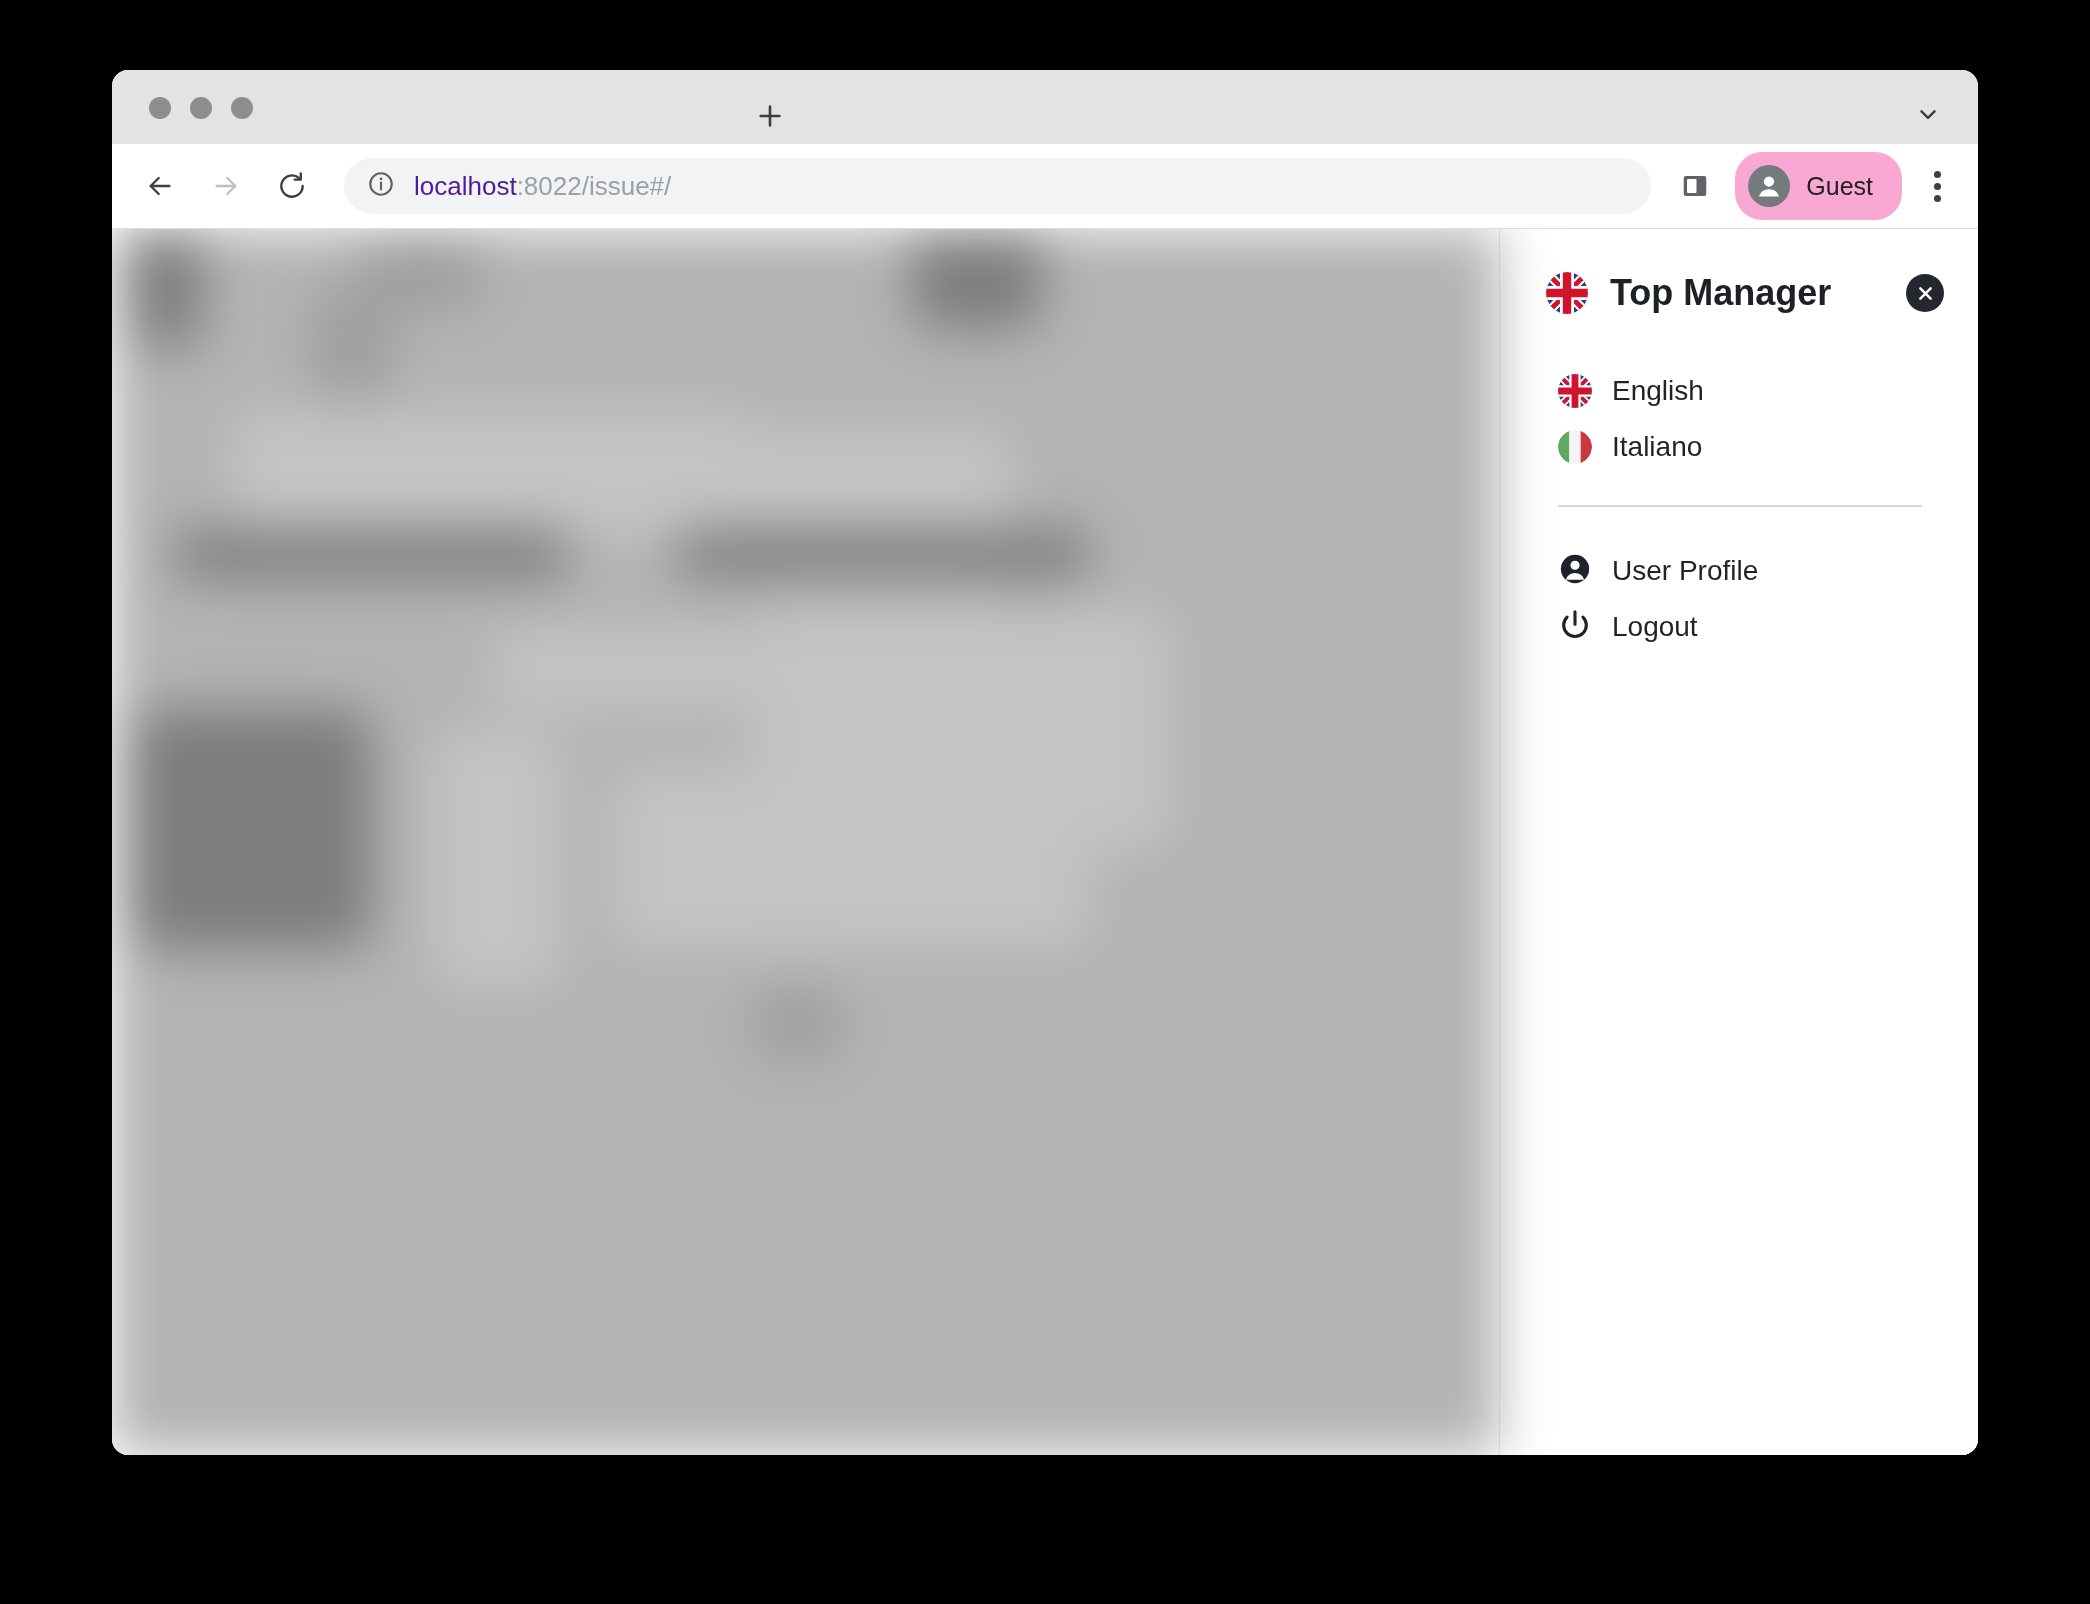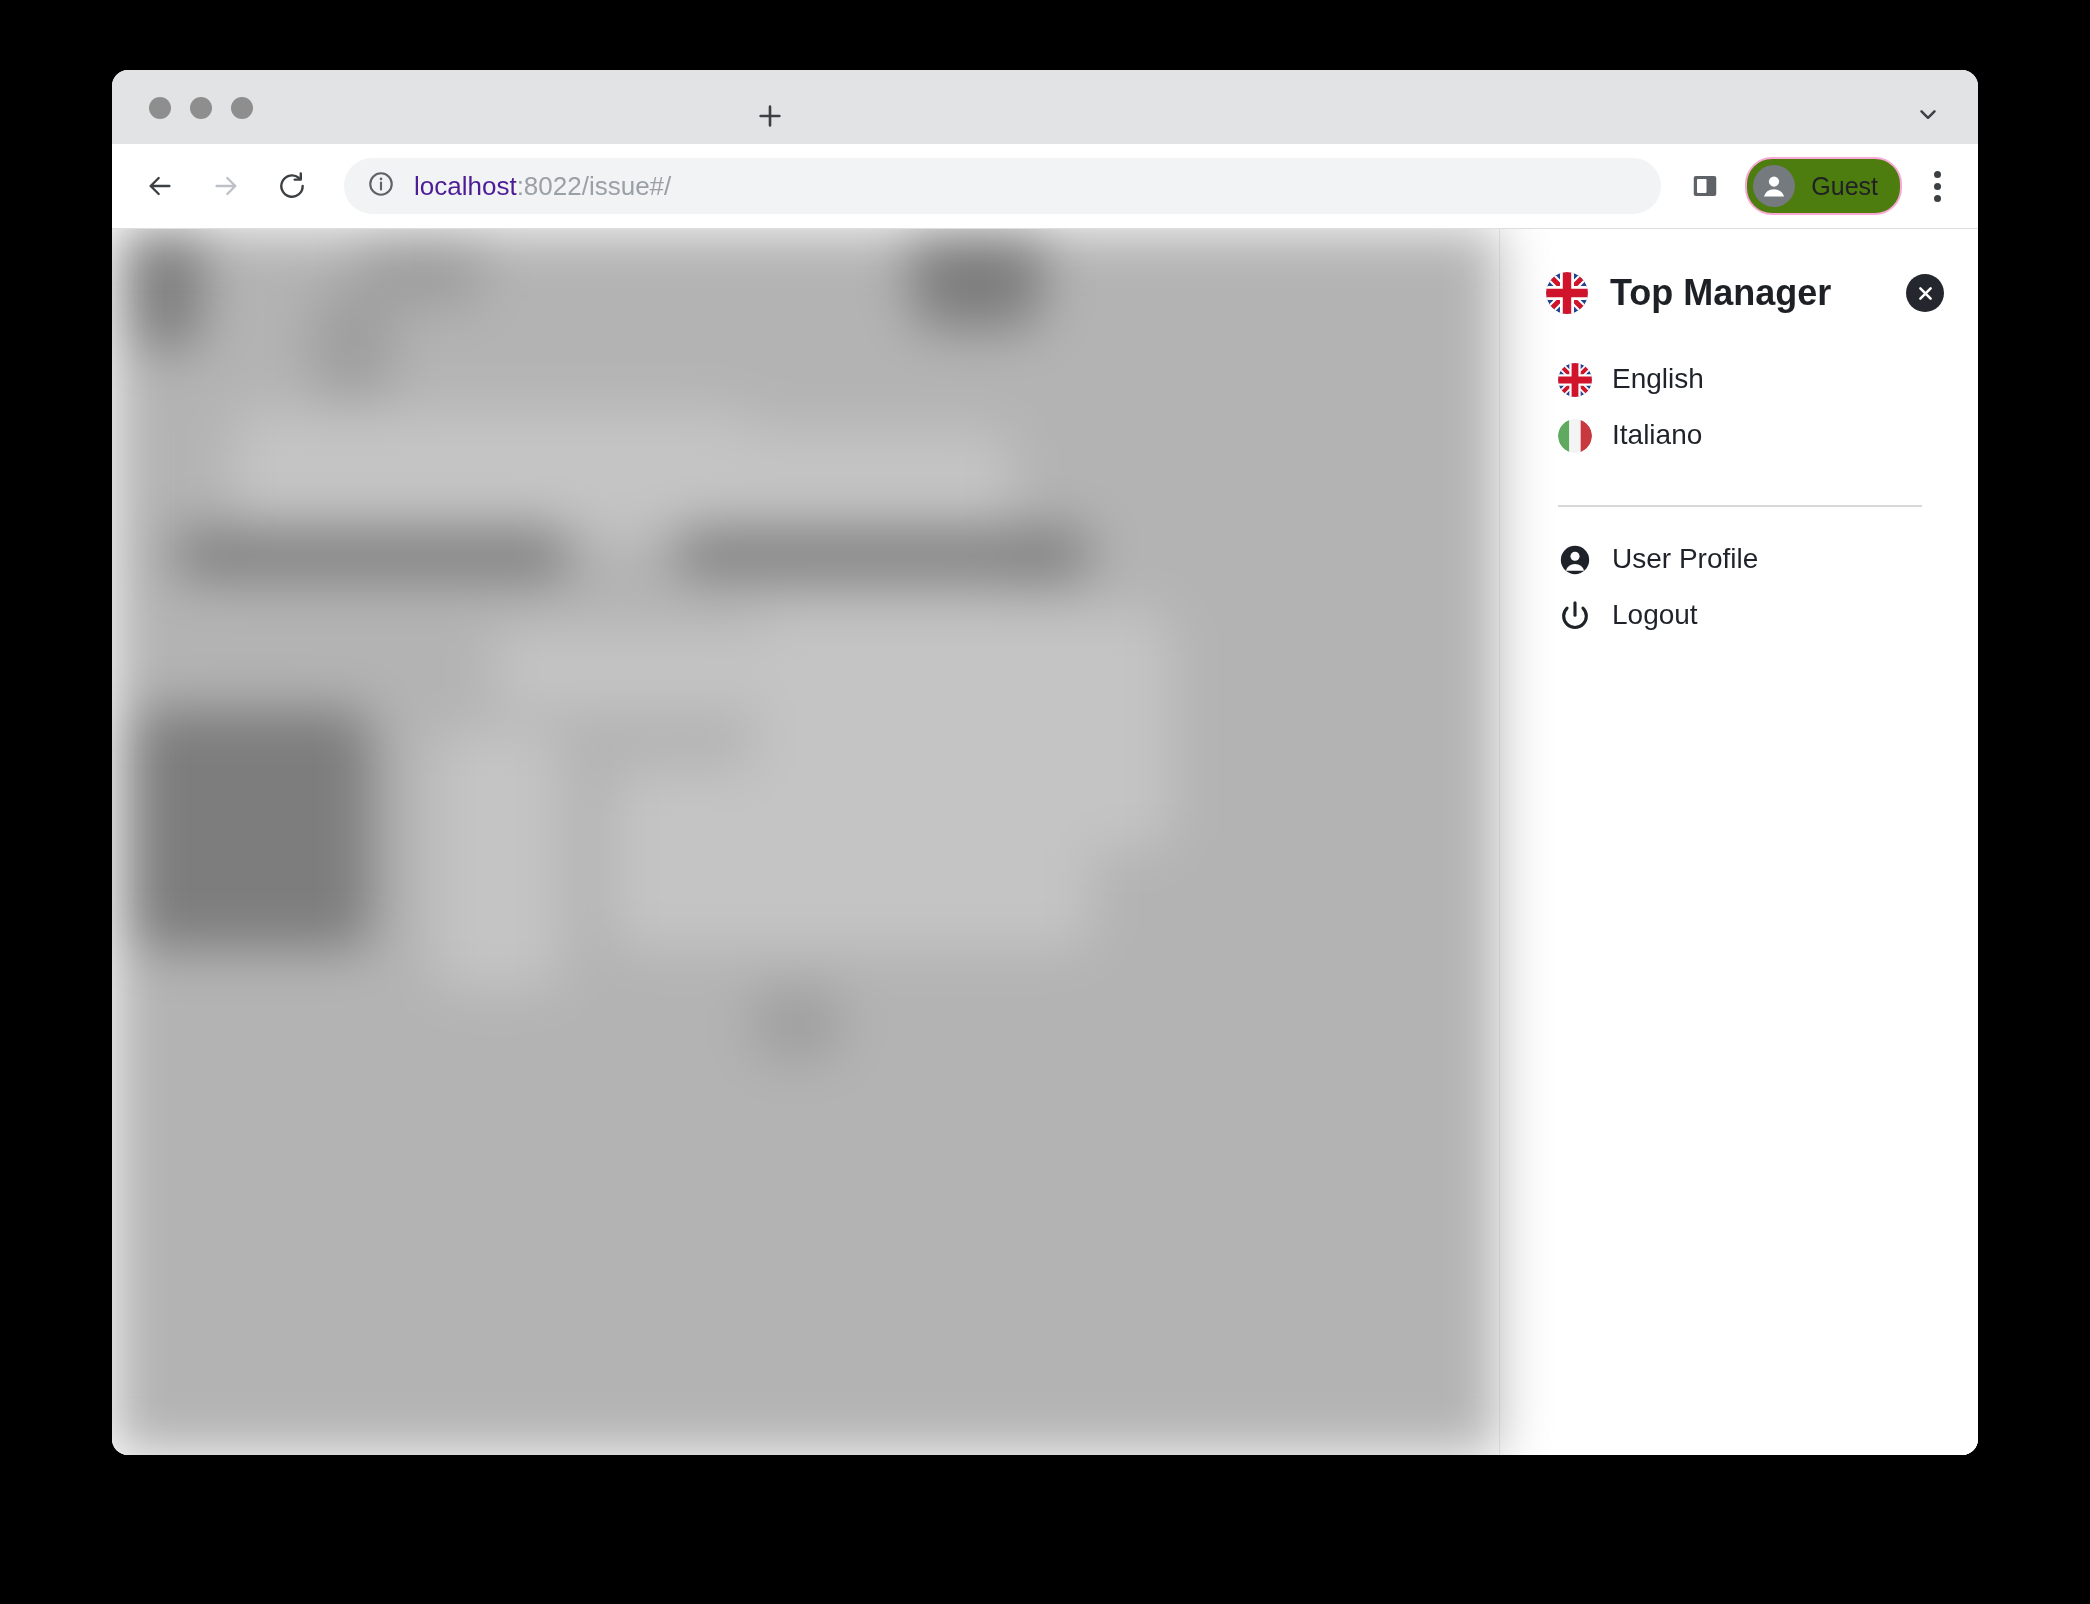--- a/index.html
+++ b/index.html
@@ -164,28 +164,28 @@
   .toolbar-icon-btn {
     width: 52px;
     height: 52px;
     display: flex;
     align-items: center;
     justify-content: center;
     flex: 0 0 auto;
   }
   .profile-pill {
     height: 54px;
-    border: 2px solid #f9a8d4;
+    border: 7px solid #f9a8d4;
     border-radius: 27px;
     display: flex;
     align-items: center;
     padding: 0 22px 0 6px;
     margin: 0 8px 0 14px;
     flex: 0 0 auto;
-    background: #4d7c0f;
+    background: #f9a8d4;
   }
   .profile-avatar {
     width: 42px;
     height: 42px;
     border-radius: 50%;
     background: #757a7f;
     display: flex;
     align-items: center;
     justify-content: center;
     flex: 0 0 auto;
@@ -273,20 +273,21 @@
     border-radius: 50%;
     background: #24282e;
     display: flex;
     align-items: center;
     justify-content: center;
     flex: 0 0 auto;
   }
   .lang-list { margin-top: 44px; }
   .menu-row {
     display: flex;
+    align-items: center;
     height: 56px;
     padding-left: 12px;
   }
   .menu-row .label {
     margin-left: 20px;
     font-size: 28px;
     color: #1f2329;
     white-space: nowrap;
   }
   .panel-hr {

